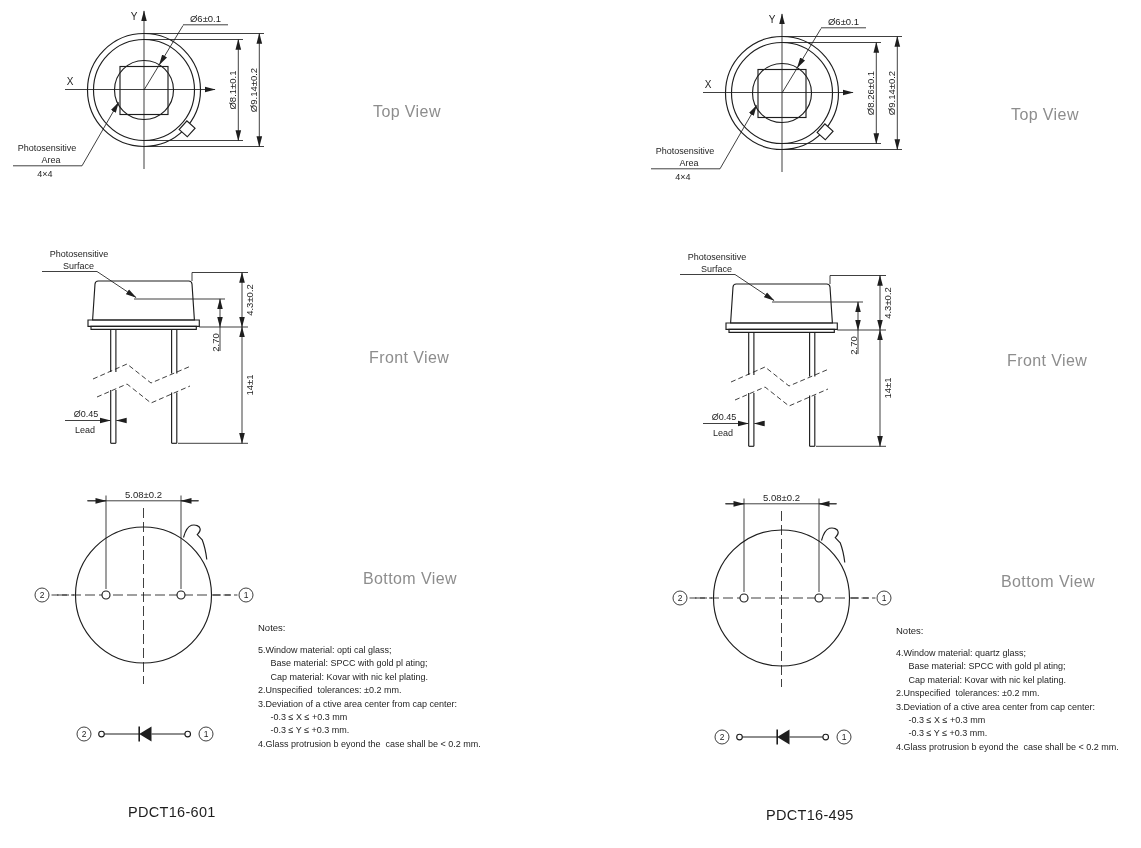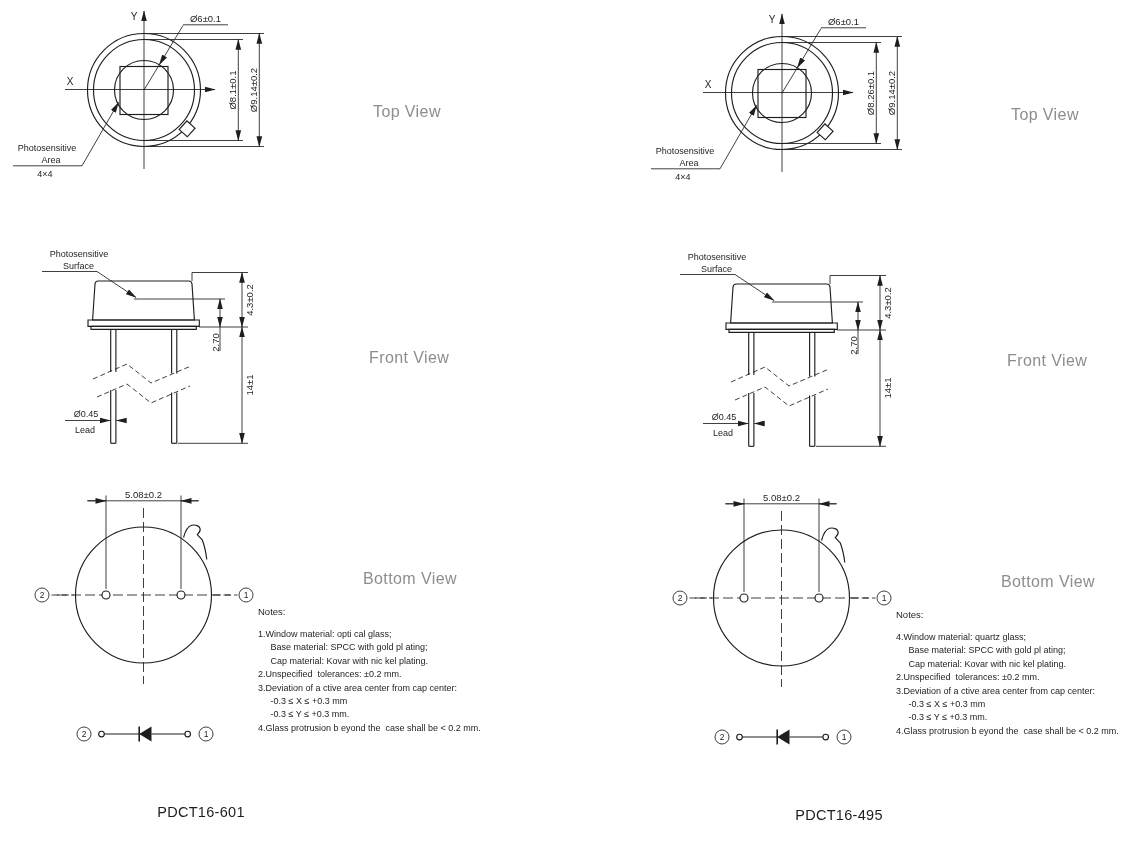--- a/index.html
+++ b/index.html
@@ -14,24 +14,24 @@
     font-family:"Liberation Sans",sans-serif;
     color:var(--line-color);
   }
   .panel{position:absolute;width:580px;height:848px;top:0;left:0}
   .drawing{position:absolute;left:0;top:0}
   .view-label{
     position:absolute;font-size:16px;letter-spacing:.4px;
     color:var(--muted-label-color);white-space:nowrap;
   }
   .notes{position:absolute;left:258px;top:606px;color:#1e1e1e}
-  .notes-title{font-size:9.5px;margin:0 0 11px 0}
+  .notes-title{font-size:9.5px;margin:16px 0 11px 0}
   .note-line{font-size:9px;line-height:13.4px;white-space:pre}
   .part-number{
-    position:absolute;left:128px;top:804px;width:146px;text-align:center;
+    position:absolute;left:128px;top:804px;width:146px;text-align:left;
     font-size:14.5px;color:#1e1e1e;letter-spacing:.3px;
   }
   svg text{font-family:"Liberation Sans",sans-serif;fill:#1e1e1e;font-size:9.5px}
   svg text.sm{font-size:9px}
   svg text.pin{font-size:8.5px}
   svg text.ax{font-size:10px}
   .ln{stroke:var(--line-color);fill:none}
   .t1{stroke-width:1.15}
   .t0{stroke-width:.85}
   .dsh{stroke-dasharray:10,4}
@@ -205,21 +205,21 @@
         <text class="pin" x="206" y="737" text-anchor="middle">1</text>
       </g>
     </svg>
 
     <div class="view-label" style="left:373px;top:103px">Top View</div>
     <div class="view-label" style="left:369px;top:349px">Front View</div>
     <div class="view-label" style="left:363px;top:570px">Bottom View</div>
 
     <div class="notes">
       <div class="notes-title">Notes:</div>
-      <div class="note-line">1.Window material: opti cal glass;</div>
+      <div class="note-line">5.Window material: opti cal glass;</div>
       <div class="note-line">     Base material: SPCC with gold pl ating;</div>
       <div class="note-line">     Cap material: Kovar with nic kel plating.</div>
       <div class="note-line">2.Unspecified  tolerances: ±0.2 mm.</div>
       <div class="note-line">3.Deviation of a ctive area center from cap center:</div>
       <div class="note-line">     -0.3 ≤ X ≤ +0.3 mm</div>
       <div class="note-line">     -0.3 ≤ Y ≤ +0.3 mm.</div>
       <div class="note-line">4.Glass protrusion b eyond the  case shall be &lt; 0.2 mm.</div>
     </div>
 
     <div class="part-number">PDCT16-601</div>

